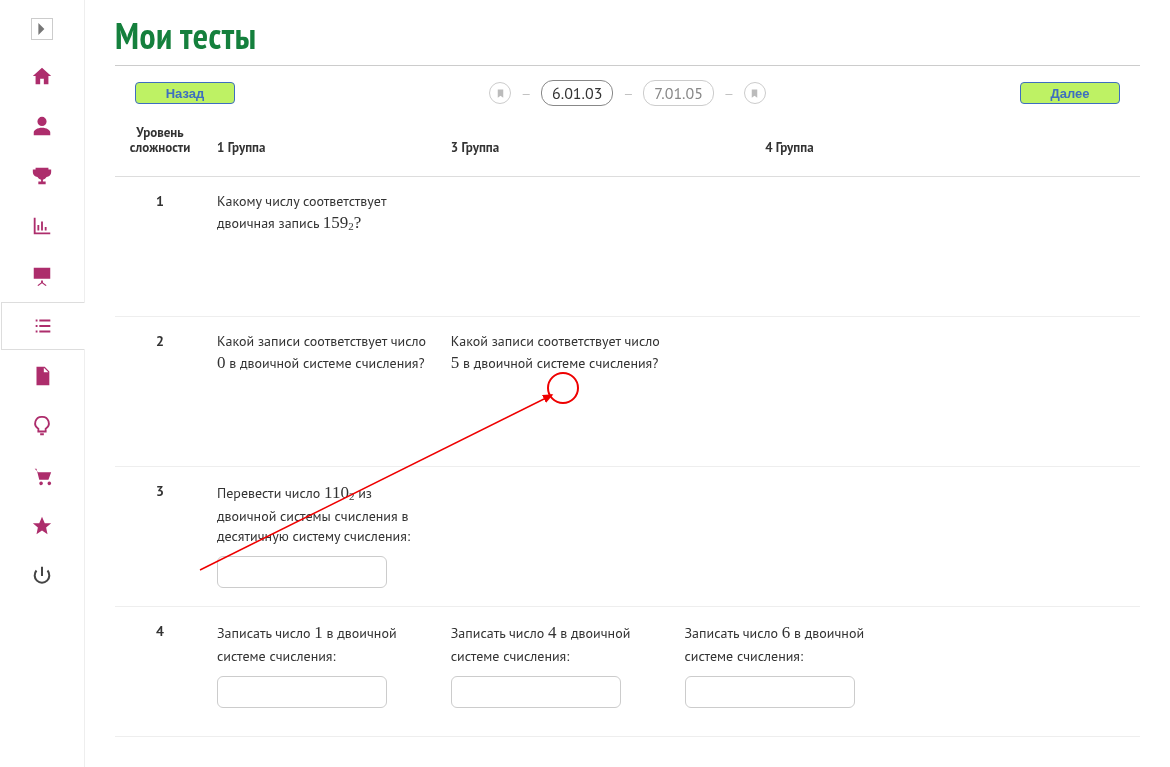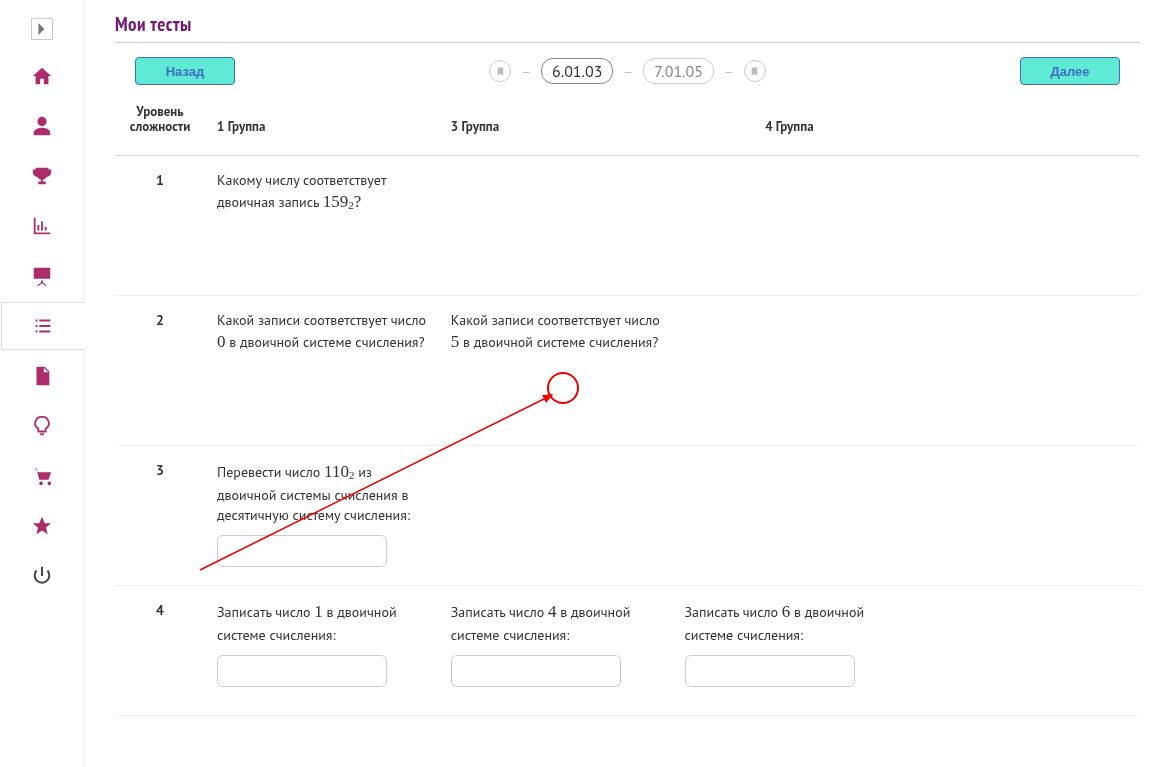--- a/index.html
+++ b/index.html
@@ -8,25 +8,25 @@
   
   .sidebar { width:85px; border-right:1px solid #eee; padding-top:18px; display:flex; flex-direction:column; align-items:center; gap:2px; }
   .side-toggle { width:22px; height:22px; border:1px solid #ccc; display:flex; align-items:center; justify-content:center; margin-bottom:10px; cursor:pointer; }
   .side-toggle svg { width:12px; height:12px; fill:#777; }
   .nav-item { width:100%; height:48px; display:flex; align-items:center; justify-content:center; cursor:pointer; }
   .nav-item.active { border:1px solid #ddd; border-right:1px solid #fff; margin-right:-1px; background:#fff; }
   .nav-icon { width:22px; height:22px; fill:#ad2d6c; }
   .nav-item.last .nav-icon { fill:#444; }
   
   .main { flex:1; padding:12px 30px 0 30px; overflow:hidden; }
-  .page-title { font-size:19px; font-weight:700; color:#701a75; margin:0; font-family:"PT Sans Narrow","Segoe UI",Arial,sans-serif; letter-spacing:0.5px;}
+  .page-title { font-size:36px; font-weight:700; color:#15803d; margin:0; font-family:"PT Sans Narrow","Segoe UI",Arial,sans-serif; letter-spacing:0.5px;}
   .title-hr { border:none; border-bottom:1px solid #ccc; margin:6px 0 14px 0; }
   
   .toprow { display:flex; align-items:center; }
-  .btn { height:28px; padding:0 18px; border:1px solid #3e6ec0; color:#3e6ec0; background:#5eead4; border-radius:4px; font-size:13px; font-weight:700; cursor:pointer; display:flex; align-items:center; justify-content:center; min-width:100px; }
+  .btn { height:22px; padding:0 18px; border:1px solid #3e6ec0; color:#3e6ec0; background:#bef264; border-radius:4px; font-size:13px; font-weight:700; cursor:pointer; display:flex; align-items:center; justify-content:center; min-width:100px; }
   .btn-back { margin-left:20px; }
   .btn-next { margin-left:auto; margin-right:20px; }
   .crumbs { flex:1; display:flex; align-items:center; justify-content:center; gap:10px; color:#aaa; font-size:12px; }
   .crumb-sep { color:#bbb; }
   .crumb-circ { width:22px; height:22px; border:1px solid #ccc; border-radius:50%; display:flex; align-items:center; justify-content:center; }
   .crumb-circ svg { width:11px; height:11px; fill:#bbb; }
   .pill { padding:2px 10px; border:1px solid #ccc; border-radius:12px; font-size:16px; color:#888; }
   .pill.active { color:#333; border-color:#888; }
   
   .grid { margin-top:14px; }

